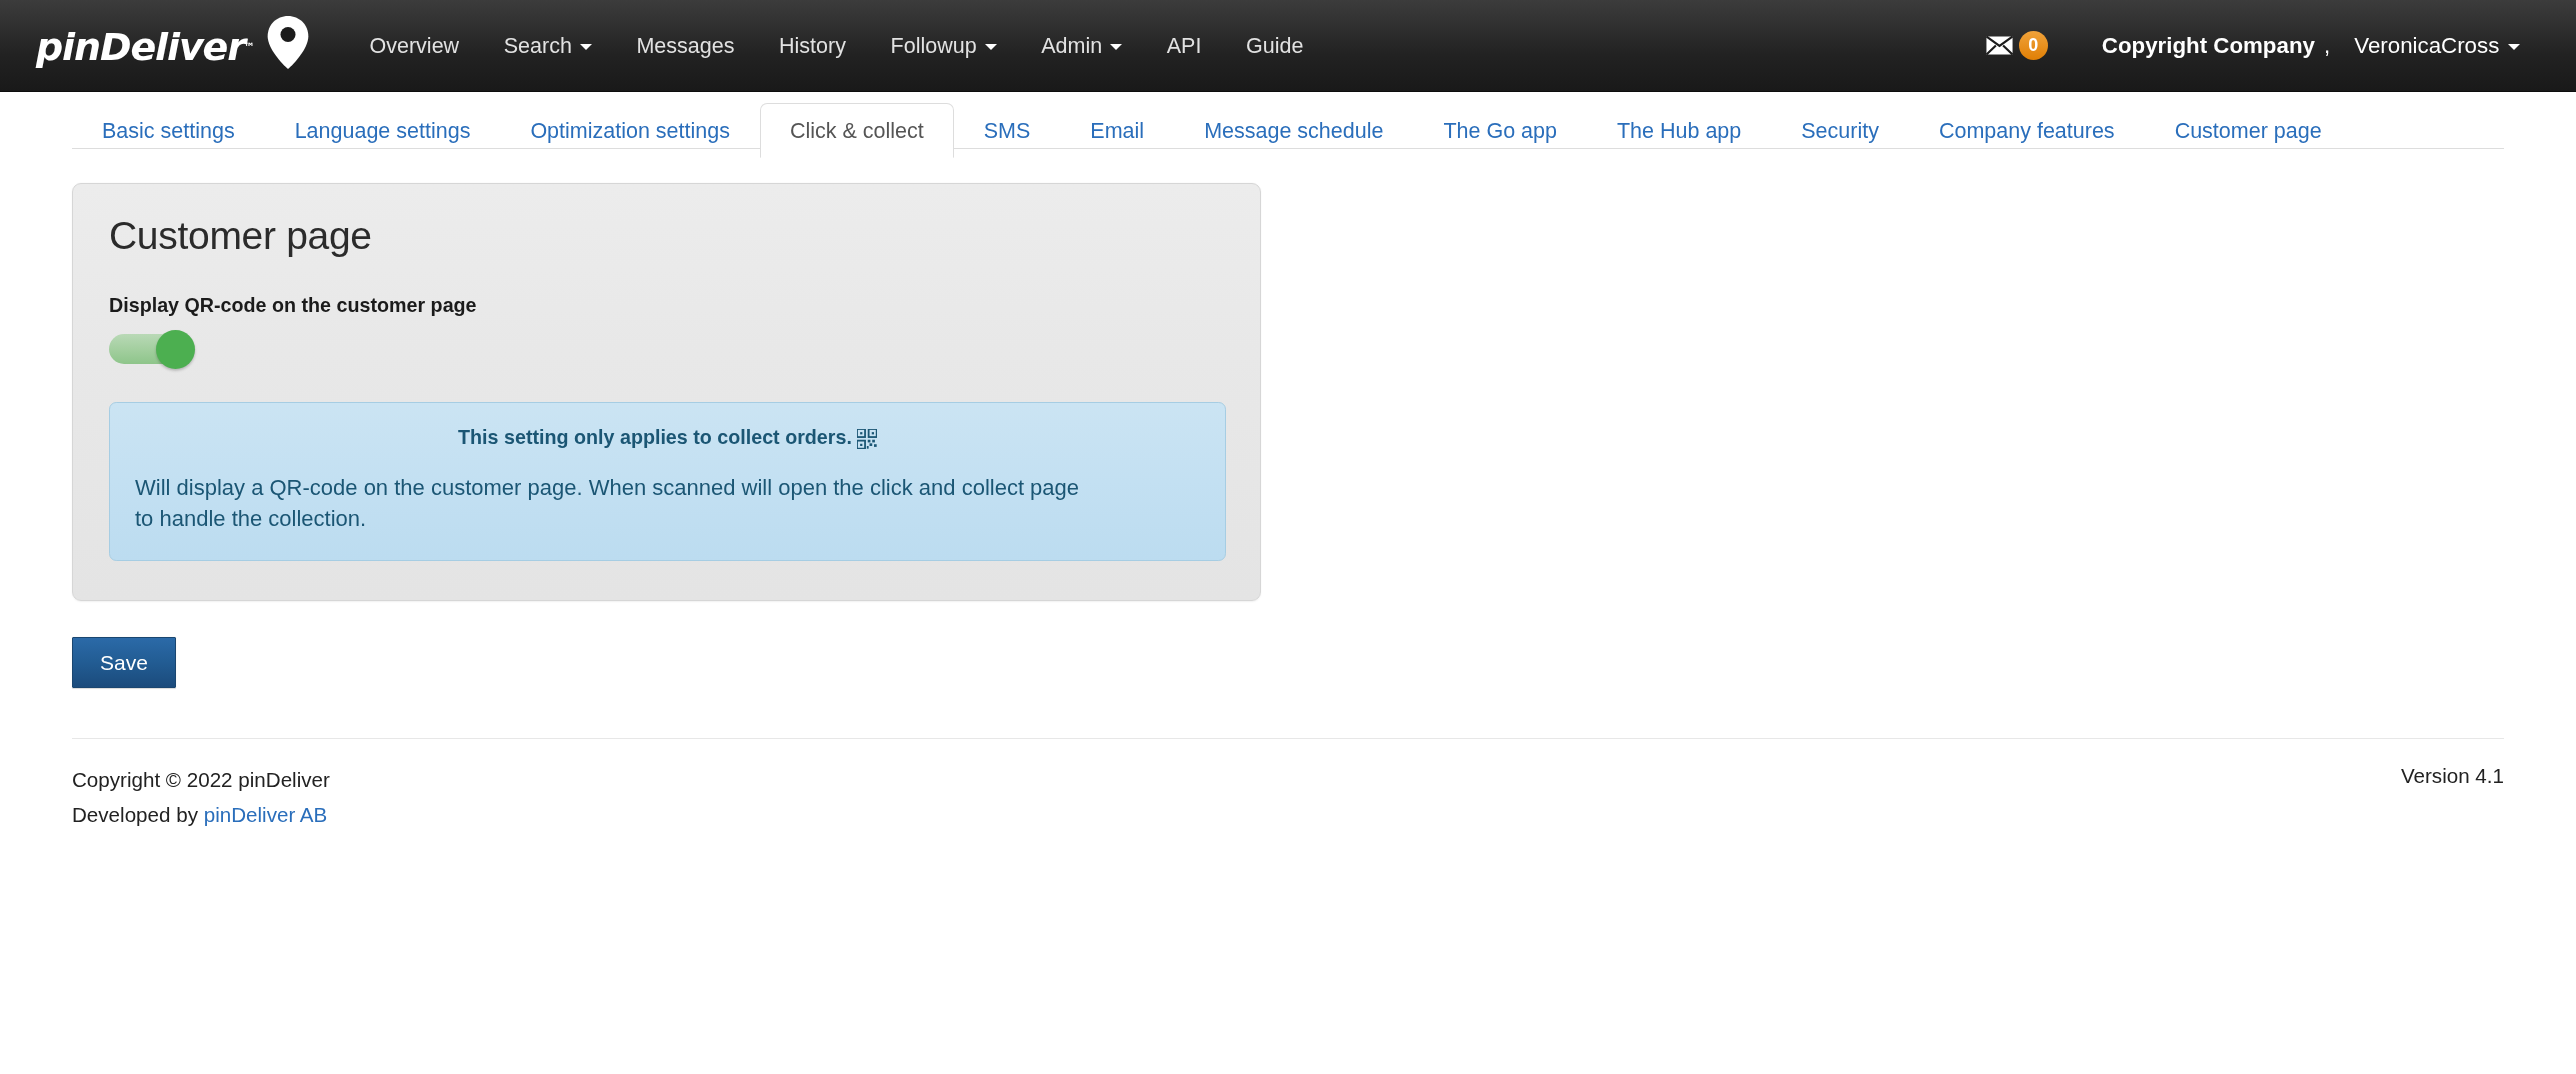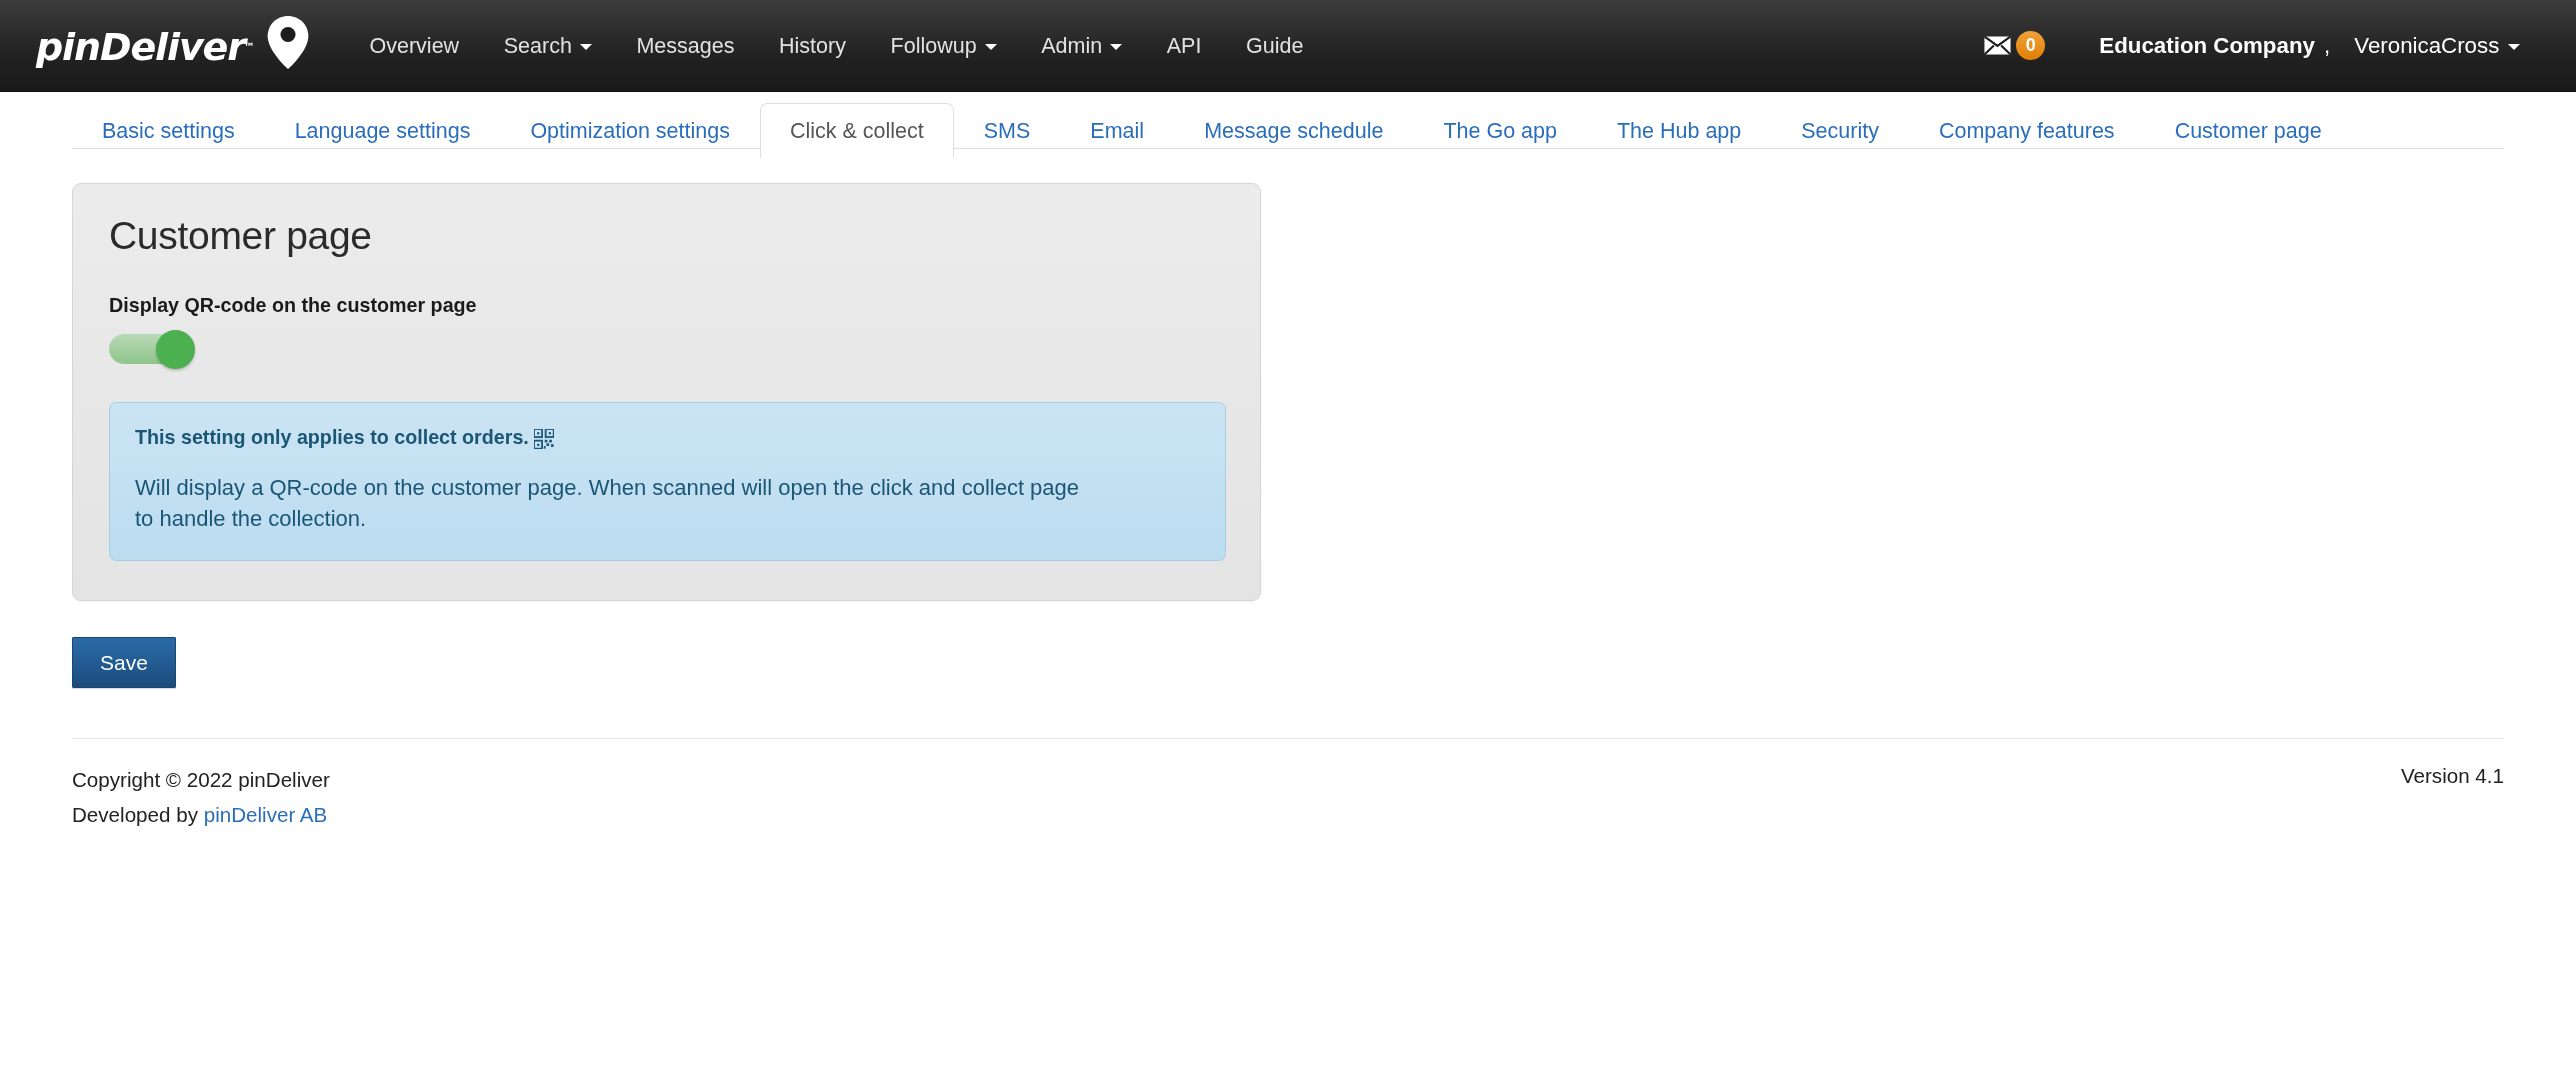--- a/index.html
+++ b/index.html
@@ -222,20 +222,21 @@
     width: 1117px;
   }
   .alert-head {
     font-size: 19.7px;
     font-weight: bold;
     color: #1b5674;
     display: flex;
     align-items: center;
     gap: 5.4px;
     margin-bottom: 23px;
+    justify-content: center;
   }
   .qr-glyph { width: 19.7px; height: 19.7px; display: inline-block; position: relative; top: 1.8px; }
   .alert-body {
     font-size: 22px;
     color: #1b5674;
     line-height: 1.45;
     max-width: 965px;
   }
 
   
@@ -316,21 +317,21 @@
       <span class="envelope">
         <svg viewBox="0 0 30 21" width="27" height="19" aria-hidden="true">
           <rect x="0.5" y="0.5" width="29" height="20" fill="#ffffff"></rect>
           <path d="M0.5 0.5 L15 11 L29.5 0.5" fill="none" stroke="#1c1c1c" stroke-width="2.4"></path>
           <path d="M0.5 20.5 L11 10.5 M29.5 20.5 L19 10.5" fill="none" stroke="#1c1c1c" stroke-width="2.4"></path>
         </svg>
       </span>
       <span class="badge">0</span>
     </a>
     <a class="user-menu">
-      <span class="user-company">Education Company</span><span>,</span>&nbsp;<span class="user-name">VeronicaCross</span>
+      <span class="user-company">Copyright Company</span><span>,</span>&nbsp;<span class="user-name">VeronicaCross</span>
       <i class="caret"></i>
     </a>
   </div>
 </div>
 
 <div class="container">
 
 
   <div class="tabs">
     <a class="tab"><span>Basic settings</span></a>

